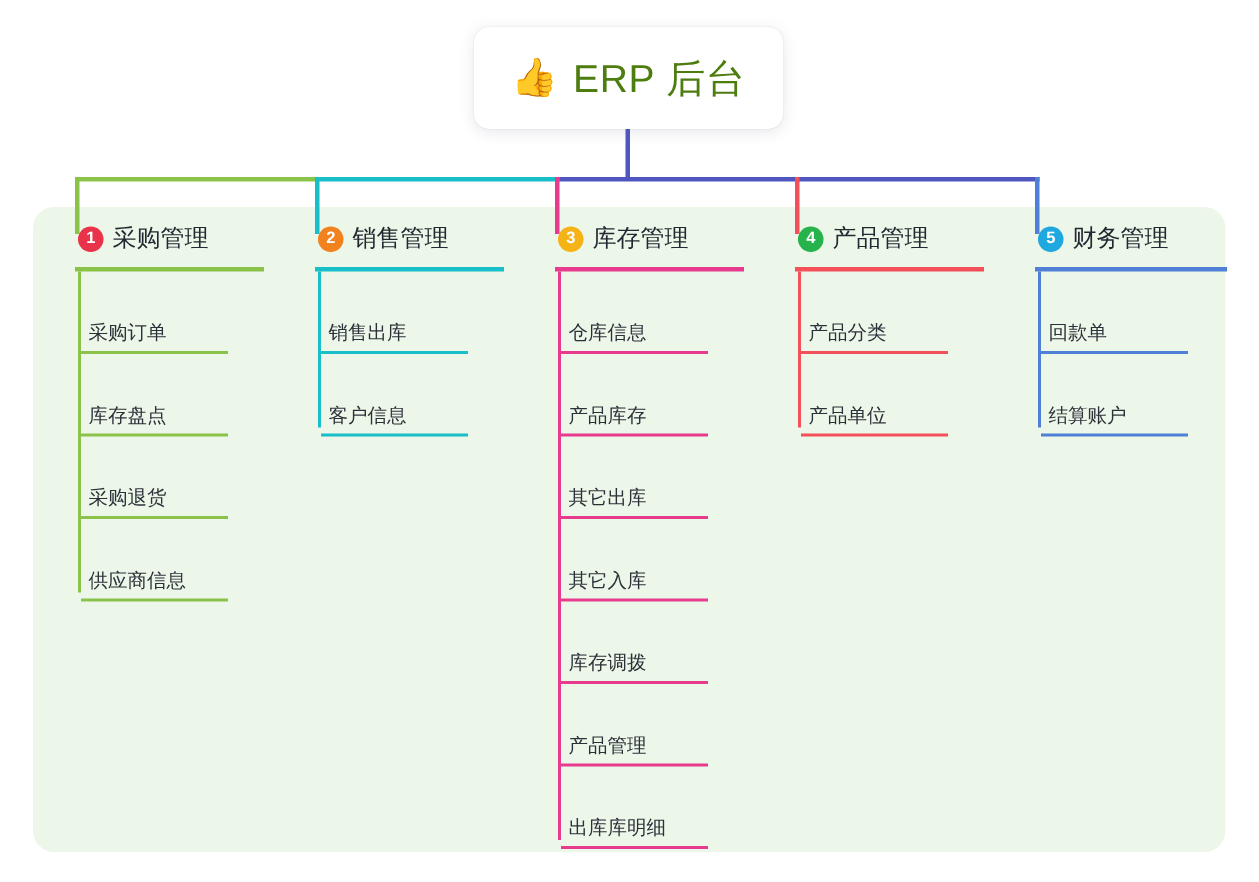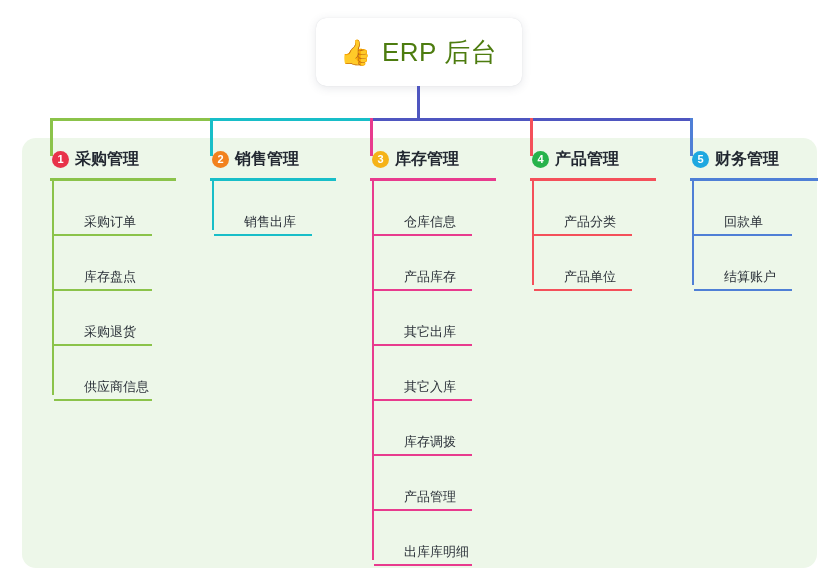--- a/index.html
+++ b/index.html
@@ -102,21 +102,20 @@
     font-size: 11px;
     line-height: 17px;
     text-align: center;
     font-weight: bold;
     flex: 0 0 auto;
   }
   .col-title {
     font-size: 16px;
     color: #222831;
     white-space: nowrap;
-    font-weight: bold;
   }
   .col-rule {                 
     height: 3px;
     margin-top: 6px;
     margin-left: 12px;
   }
   .col-body {
     position: relative;
     margin-left: 14px;
     padding-left: 0;
@@ -125,21 +124,21 @@
     position: absolute;
     left: 0;
     top: 0;
     bottom: 6px;
     width: 2px;
   }
   .item {
     position: relative;
     height: 55px;
     box-sizing: border-box;
-    padding-left: 32px;
+    padding-left: 7px;
     display: flex;
     align-items: flex-end;
   }
   .item-label {
     font-size: 13px;
     color: #2b3139;
     white-space: nowrap;
     padding-bottom: 5px;
   }
   .item-rule {                
@@ -208,20 +207,24 @@
         <span class="badge" style="background: rgb(242, 130, 30);">2</span>
         <span class="col-title">销售管理</span>
       </div>
       <div class="col-rule" style="background: rgb(24, 190, 200); width: 126px;"></div>
       <div class="col-body">
         <div class="spine" style="background: rgb(24, 190, 200);"></div>
         <div class="item">
           <span class="item-label">销售出库</span>
           <div class="item-rule" style="background: rgb(24, 190, 200);"></div>
         </div>
+        <div class="item">
+          <span class="item-label">客户信息</span>
+          <div class="item-rule" style="background: rgb(24, 190, 200);"></div>
+        </div>
       </div>
     </div>
     <div class="column" style="left: 358px;">
       <div class="col-head">
         <span class="badge" style="background: rgb(245, 179, 24);">3</span>
         <span class="col-title">库存管理</span>
       </div>
       <div class="col-rule" style="background: rgb(232, 59, 142); width: 126px;"></div>
       <div class="col-body">
         <div class="spine" style="background: rgb(232, 59, 142);"></div>

